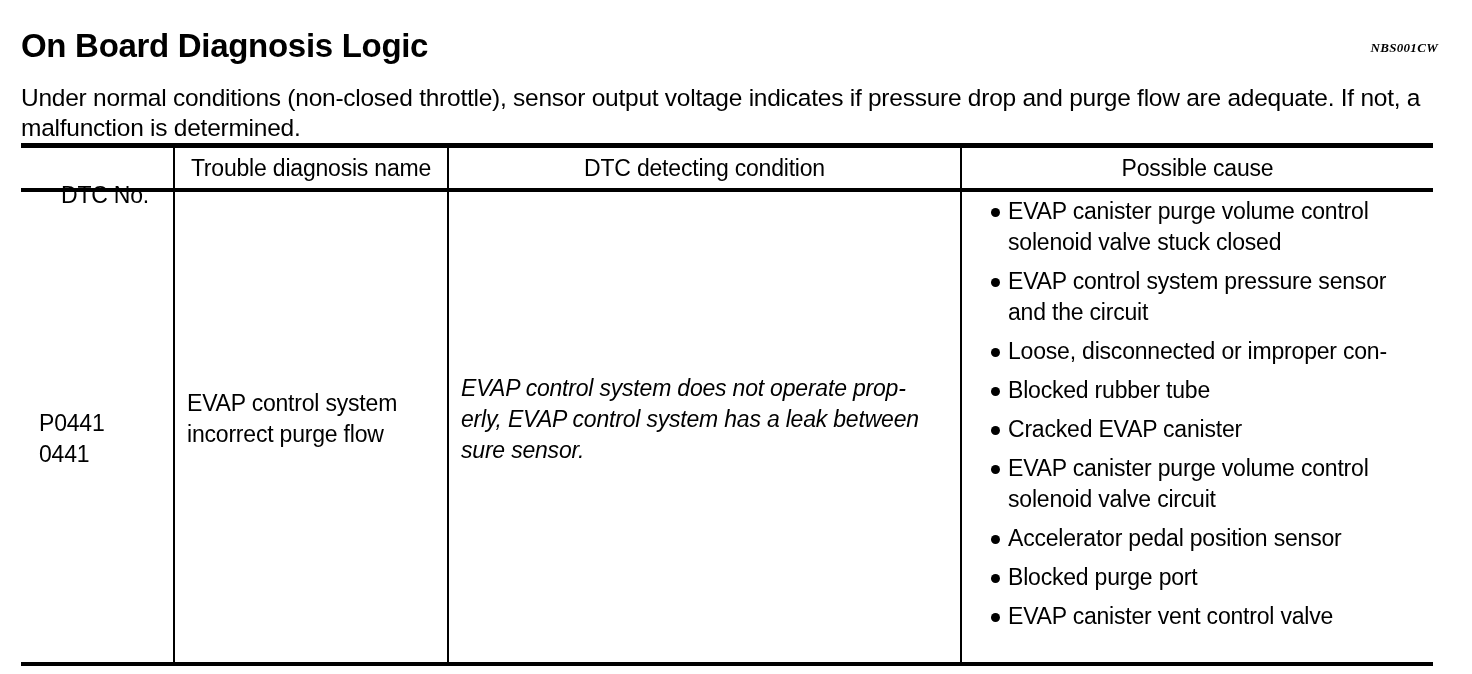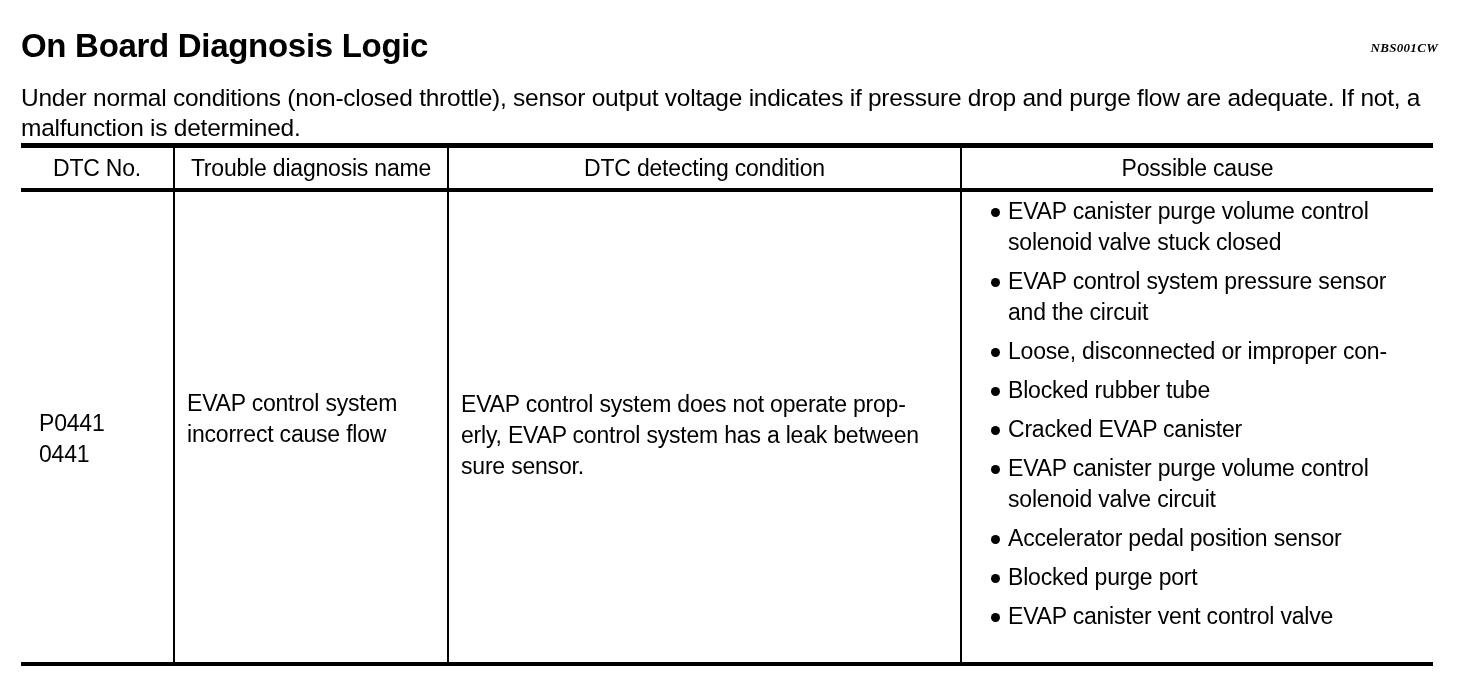--- a/index.html
+++ b/index.html
@@ -81,21 +81,21 @@
   .head-cell {
     position: absolute;
     top: 5px;
     height: 40px;
     line-height: 40px;
     text-align: center;
     font-size: 23px;
     letter-spacing: -0.2px;
     white-space: nowrap;
   }
-  .head-dtc-no    { left: 0px;   width: 152px; }
+  .head-dtc-no    { left: 8px;   width: 152px; margin-top: 27px; }
   .head-trouble   { left: 154px; width: 272px; }
   .head-condition { left: 428px; width: 511px; border-radius: 11px; }
   .head-cause     { left: 941px; width: 471px; }
 
   
   .body-cell {
     position: absolute;
     font-size: 23px;
     letter-spacing: -0.2px;
     line-height: 31px;
@@ -106,22 +106,23 @@
     width: 134px;
     margin-top: 20px;
   }
   #cell-trouble {
     left: 166px;
     top: 245px;
     width: 255px;
   }
   #cell-condition {
     left: 440px;
-    top: 246px;
+    top: 230px;
     width: 496px;
+    font-style: italic;
   }
   #cell-dtc-no div,
   #cell-trouble div,
   #cell-condition div { white-space: pre; }
 
   
   #cause-list {
     position: absolute;
     left: 951px;
     top: 53px;
@@ -169,21 +170,21 @@
   <div class="head-cell head-trouble">Trouble diagnosis name</div>
   <div class="head-cell head-condition">DTC detecting condition</div>
   <div class="head-cell head-cause">Possible cause</div>
 
   <div class="body-cell" id="cell-dtc-no">
       <div>P0441</div>
       <div>0441</div>
     </div>
   <div class="body-cell" id="cell-trouble">
       <div>EVAP control system</div>
-      <div>incorrect cause flow</div>
+      <div>incorrect purge flow</div>
     </div>
   <div class="body-cell" id="cell-condition">
       <div>EVAP control system does not operate prop-</div>
       <div>erly, EVAP control system has a leak between</div>
       <div>sure sensor.</div>
     </div>
 
   <div id="cause-list">
       <div class="cause-item">
         <span class="bullet"></span>

